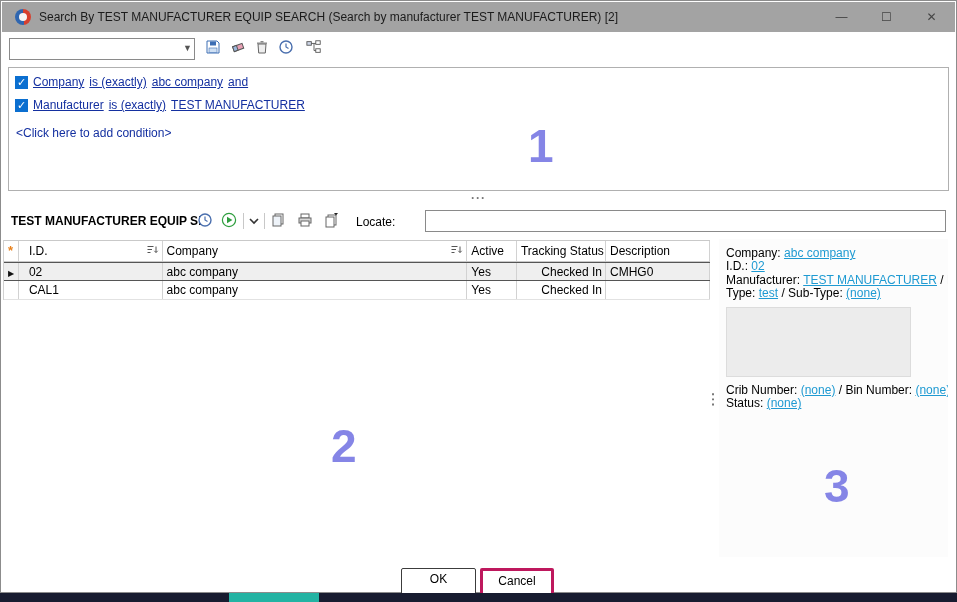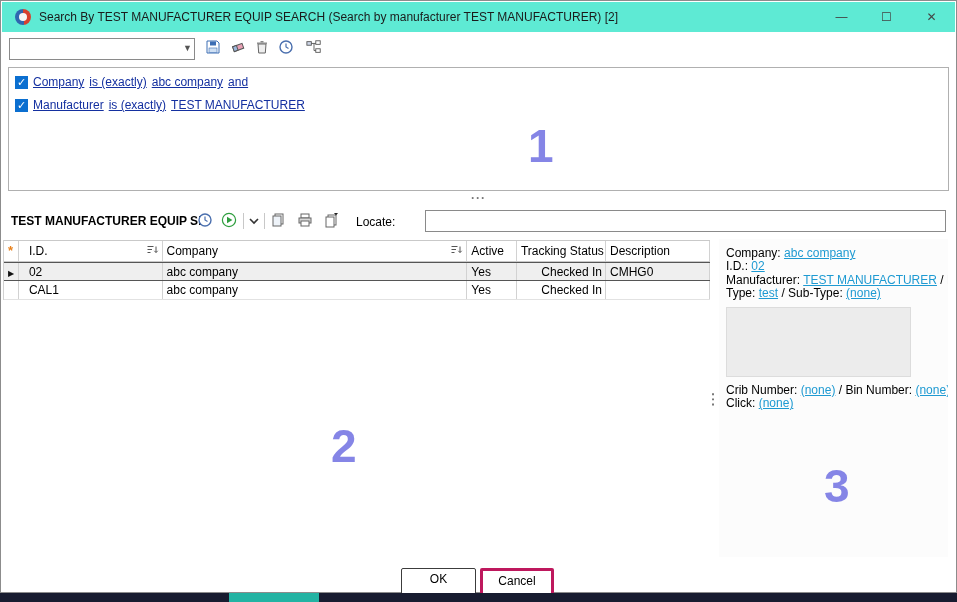--- a/index.html
+++ b/index.html
@@ -2,21 +2,21 @@
 <html><head>
 <meta charset="utf-8">
 <style>
   * { margin:0; padding:0; box-sizing:border-box; }
   body { font-family:"Liberation Sans", sans-serif; font-size:12px; color:#000; background:#fff; }
   #screen { position:relative; width:957px; height:602px; overflow:hidden; background:#fff; }
 
   .window { position:absolute; left:0; top:0; width:957px; height:593px; background:#fff; border:1px solid #8c8c8c; }
 
   
-  .titlebar { position:absolute; left:1px; top:1px; right:1px; height:30px; background:#5eead4;padding-left:20px; }
+  .titlebar { position:absolute; left:1px; top:1px; right:1px; height:30px; background:#a3a3a3;padding-left:20px; }
   .app-logo { position:absolute; left:13px; top:7px; width:16px; height:16px; border-radius:50%;
               background:conic-gradient(#d6402f 0 170deg, #2f66b0 170deg 360deg); }
   .app-logo::after { content:""; position:absolute; left:4px; top:4px; width:8px; height:8px; border-radius:50%; background:#f6f6f6; }
   .title-text { position:absolute; left:37px; top:8px; color:#1b1b1b; white-space:nowrap; }
   .win-btn { position:absolute; top:0; width:45px; height:30px; display:flex; align-items:center; justify-content:center;
              color:#444; font-size:12px; cursor:default; }
   .btn-min { right:91px; } .btn-max { right:46px; } .btn-close { right:1px; }
 
   
   .combo { position:absolute; left:8px; top:37px; width:186px; height:22px; border:1px solid #8a8a8a; background:#fff; }
@@ -140,20 +140,21 @@
         <span class="cond-link">is (exactly)</span>
         <span class="cond-link">abc company</span>
         <span class="cond-link">and</span>
       </div>
       <div class="cond-row">
         <span class="checkbox"></span>
         <span class="cond-link">Manufacturer</span>
         <span class="cond-link">is (exactly)</span>
         <span class="cond-link">TEST MANUFACTURER</span>
       </div>
+      <div class="add-cond">&lt;Click here to add condition&gt;</div>
     </div>
     <div class="wm wm1">1</div>
 
     <div class="hsplit">···</div>
 
     <div class="rt-title">TEST MANUFACTURER EQUIP SE</div>
     <div class="tbtn" style="left:195px; top:211px;">
       <span><svg viewBox="0 0 16 16" width="16" height="16">
             <circle cx="8" cy="8" r="6" fill="#fff" stroke="#4a6fae" stroke-width="1.4"></circle>
             <path d="M8 4.5V8l2.5 1.5" stroke="#4a6fae" fill="none" stroke-width="1.2"></path>
@@ -266,21 +267,21 @@
         <span class="dlink">(none)</span>
       </div>
       <div class="img-box"></div>
       <div class="dline">
         <span>Crib Number:</span>
         <span class="dlink">(none)</span>
         <span>/ Bin Number:</span>
         <span class="dlink">(none)</span>
       </div>
       <div class="dline">
-        <span>Click:</span>
+        <span>Status:</span>
         <span class="dlink">(none)</span>
       </div>
     </div>
     <div class="wm wm3">3</div>
 
     <div class="btn btn-ok">OK</div>
     <div class="btn btn-cancel">Cancel</div>
   </div>
 
   <div class="taskbar">

